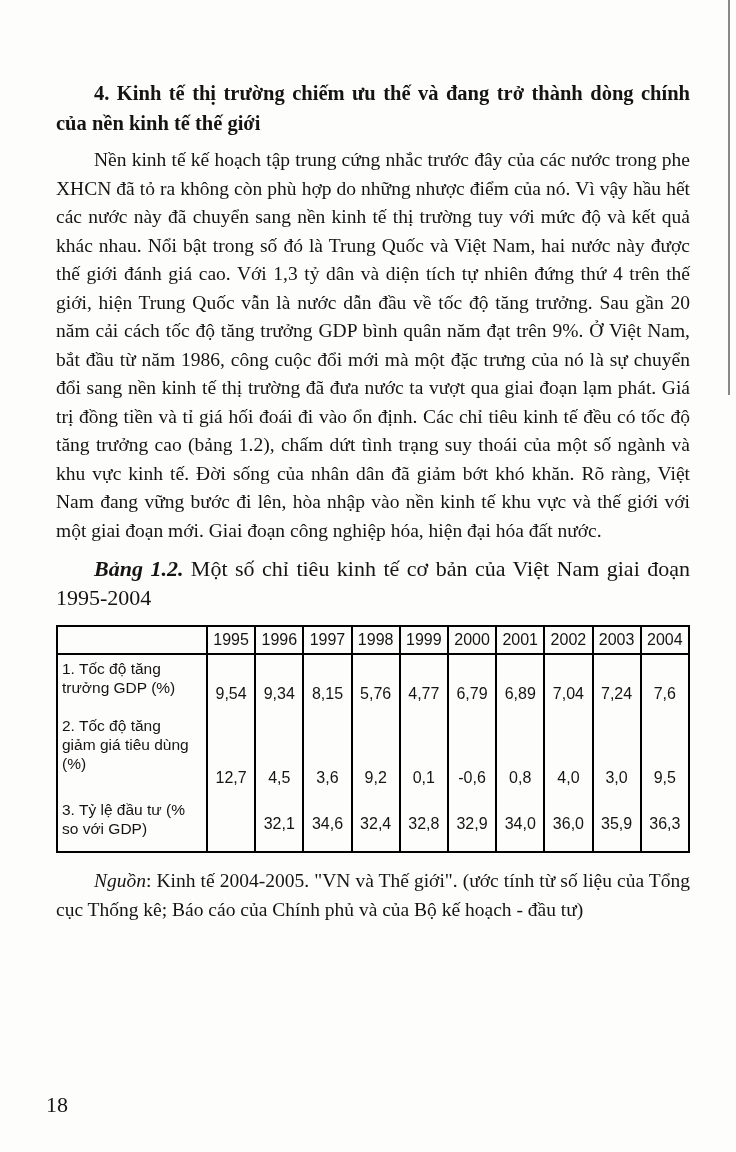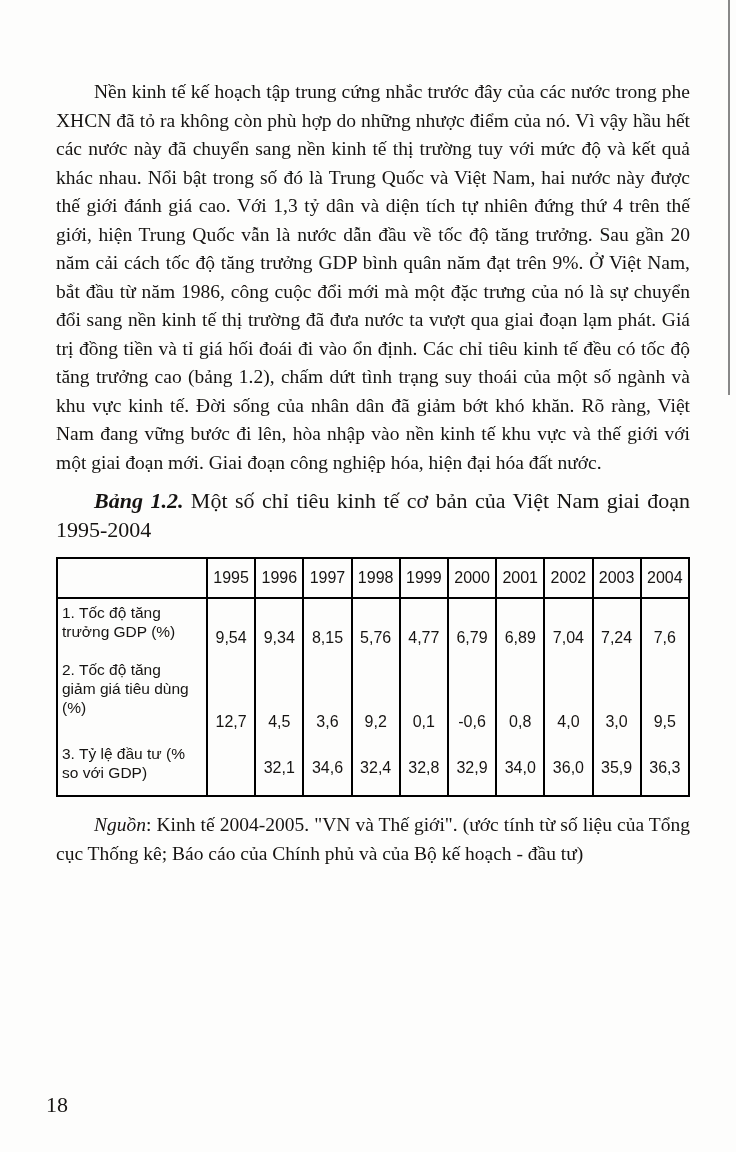--- a/index.html
+++ b/index.html
@@ -57,21 +57,21 @@
     font-family: "Liberation Sans", "DejaVu Sans", sans-serif;
     border: 2px solid #000;
   }
   col.label-col { width: 150px; }
   thead th {
     border: 2px solid #000;
     font-weight: normal;
     font-size: 16px;
     padding: 4px 0;
     text-align: center;
-    height: 40px;
+    height: 28px;
   }
   tbody td {
     border-left: 2px solid #000;
     border-right: 2px solid #000;
   }
   .row-label {
     font-size: 15.5px;
     line-height: 19px;
     padding: 4px 8px 3px 4px;
     text-align: left;
@@ -107,20 +107,21 @@
     margin-top: 16px;
   }
 </style>
 </head>
 <body>
 
 <div class="scan-edge"></div>
 
 <div class="page">
 
+  <h2 class="heading">4. Kinh tế thị trường chiếm ưu thế và đang trở thành dòng chính của nền kinh tế thế giới</h2>
 
   <p class="body-text">Nền kinh tế kế hoạch tập trung cứng nhắc trước đây của các nước trong phe XHCN đã tỏ ra không còn phù hợp do những nhược điểm của nó. Vì vậy hầu hết các nước này đã chuyển sang nền kinh tế thị trường tuy với mức độ và kết quả khác nhau. Nổi bật trong số đó là Trung Quốc và Việt Nam, hai nước này được thế giới đánh giá cao. Với 1,3 tỷ dân và diện tích tự nhiên đứng thứ 4 trên thế giới, hiện Trung Quốc vẫn là nước dẫn đầu về tốc độ tăng trưởng. Sau gần 20 năm cải cách tốc độ tăng trưởng GDP bình quân năm đạt trên 9%. Ở Việt Nam, bắt đầu từ năm 1986, công cuộc đổi mới mà một đặc trưng của nó là sự chuyển đổi sang nền kinh tế thị trường đã đưa nước ta vượt qua giai đoạn lạm phát. Giá trị đồng tiền và tỉ giá hối đoái đi vào ổn định. Các chỉ tiêu kinh tế đều có tốc độ tăng trưởng cao (bảng 1.2), chấm dứt tình trạng suy thoái của một số ngành và khu vực kinh tế. Đời sống của nhân dân đã giảm bớt khó khăn. Rõ ràng, Việt Nam đang vững bước đi lên, hòa nhập vào nền kinh tế khu vực và thế giới với một giai đoạn mới. Giai đoạn công nghiệp hóa, hiện đại hóa đất nước.</p>
 
   <p class="caption"><span class="caption-label">Bảng 1.2.</span><span> Một số chỉ tiêu kinh tế cơ bản của Việt Nam giai đoạn 1995-2004</span></p>
 
   <table class="econ">
     <colgroup>
       <col class="label-col">
     </colgroup>
     <thead>

